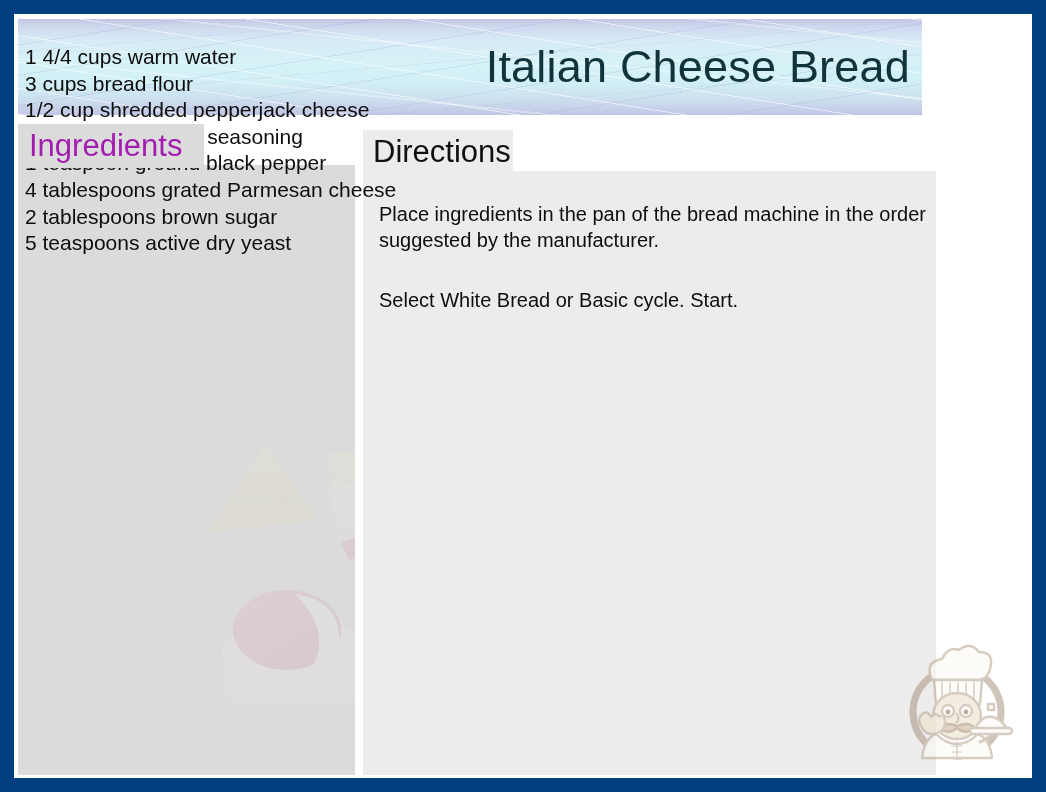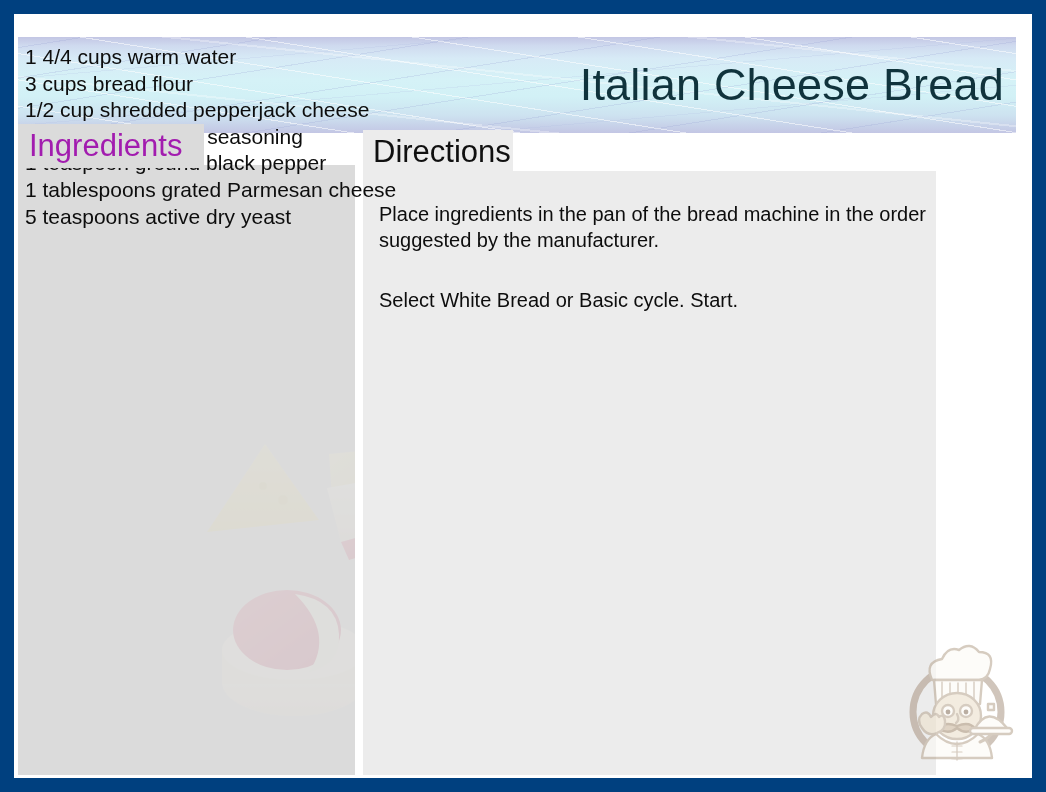--- a/index.html
+++ b/index.html
@@ -19,33 +19,32 @@
     box-sizing: border-box;
     border: 14px solid #00407f;
     overflow: hidden;
   }
 
   
   .banner {
     position: absolute;
     left: 4px;
     top: 5px;
-    width: 998px;
+    width: 904px;
     height: 96px;
     overflow: hidden;
     background:
       linear-gradient(to bottom,
         #c3c6e4 0%,
         #cfdaef 9%,
         #d7eaf6 22%,
         #d5f2f7 45%,
         #d2f1f6 62%,
         #cde2f0 82%,
         #c3c6e4 100%);
-    margin-top: 18px;
   }
   .banner-weave {
     position: absolute;
     inset: 0;
     background-image:
       repeating-linear-gradient(9deg,
         rgba(255,255,255,0.55) 0px,
         rgba(255,255,255,0.55) 1px,
         rgba(255,255,255,0.0) 1px,
         rgba(255,255,255,0.0) 26px),
@@ -323,21 +322,22 @@
       <p class="gap">Select White Bread or Basic cycle.  Start.</p>
     </div>
   </div>
 
   <div class="ing-list">
     <div>1 4/4 cups warm water</div>
     <div>3 cups bread flour</div>
     <div>1/2 cup shredded pepperjack cheese</div>
     <div>2 teaspoons Italian seasoning</div>
     <div>1 teaspoon ground black pepper</div>
-    <div>1 tablespoons grated Parmesan cheese</div>
+    <div>4 tablespoons grated Parmesan cheese</div>
+    <div>2 tablespoons brown sugar</div>
     <div>5 teaspoons active dry yeast</div>
   </div>
 
   <div class="panel-ing-head">
     <span>Ingredients</span>
   </div>
   <div class="panel-dir-head">
     <span>Directions</span>
   </div>
 

